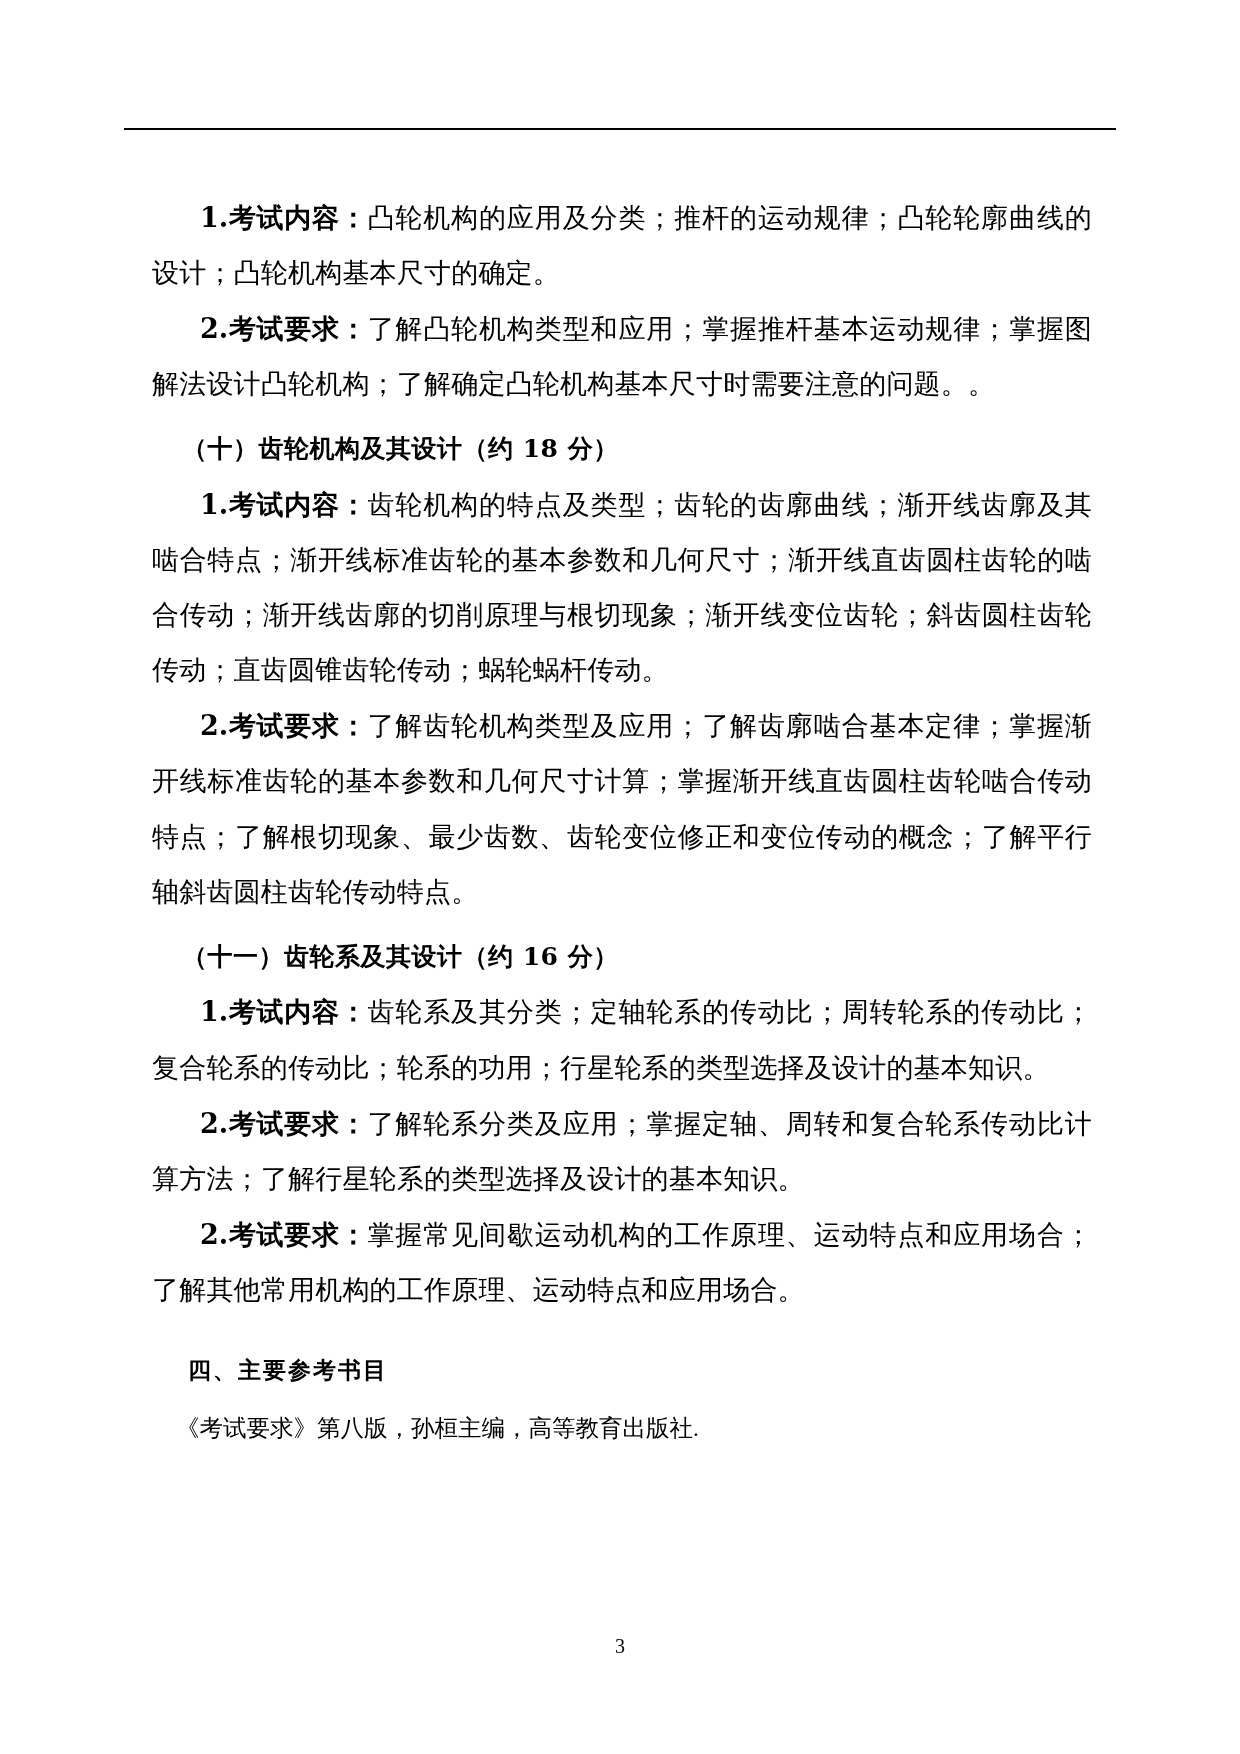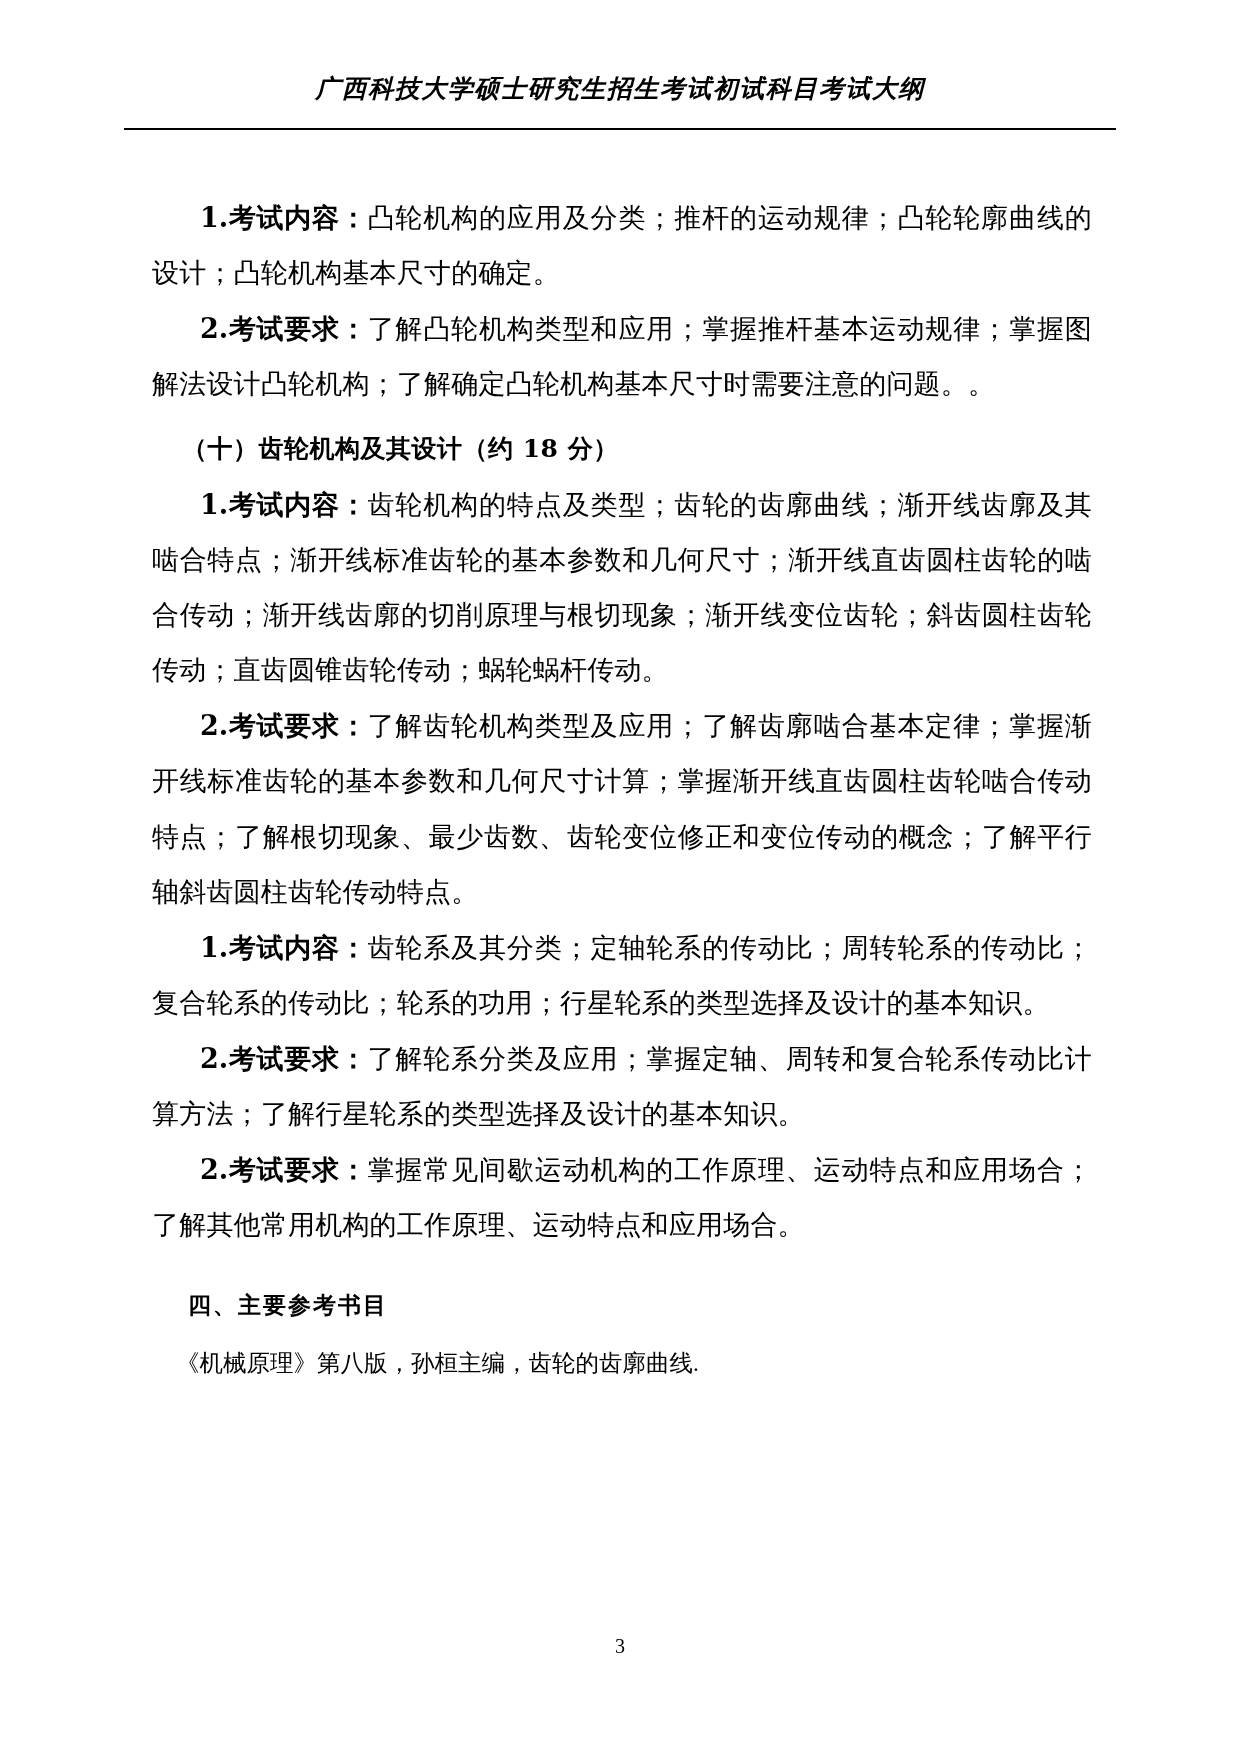--- a/index.html
+++ b/index.html
@@ -111,53 +111,51 @@
     text-align: center;
     font-family: "Liberation Serif", "DejaVu Serif", serif;
     font-size: 20px;
   }
 </style>
 </head>
 <body>
 
 <div class="page">
 
-  <div class="doc-header">
-    <div class="doc-header-title">广西科技大学硕士研究生招生考试初试科目考试大纲</div>
-  </div>
   <div class="header-rule"></div>
 
   <div class="content">
 
     <p class="para">
       <span class="lbl">1.考试内容：</span><span>凸轮机构的应用及分类；推杆的运动规律；凸轮轮廓曲线的设计；凸轮机构基本尺寸的确定。</span>
     </p>
     <p class="para">
       <span class="lbl">2.考试要求：</span><span>了解凸轮机构类型和应用；掌握推杆基本运动规律；掌握图解法设计凸轮机构；了解确定凸轮机构基本尺寸时需要注意的问题。。</span>
     </p>
 
     <h2 class="sec-heading">（十）齿轮机构及其设计（约 18 分）</h2>
     <p class="para">
       <span class="lbl">1.考试内容：</span><span>齿轮机构的特点及类型；齿轮的齿廓曲线；渐开线齿廓及其啮合特点；渐开线标准齿轮的基本参数和几何尺寸；渐开线直齿圆柱齿轮的啮合传动；渐开线齿廓的切削原理与根切现象；渐开线变位齿轮；斜齿圆柱齿轮传动；直齿圆锥齿轮传动；蜗轮蜗杆传动。</span>
     </p>
     <p class="para">
       <span class="lbl">2.考试要求：</span><span>了解齿轮机构类型及应用；了解齿廓啮合基本定律；掌握渐开线标准齿轮的基本参数和几何尺寸计算；掌握渐开线直齿圆柱齿轮啮合传动特点；了解根切现象、最少齿数、齿轮变位修正和变位传动的概念；了解平行轴斜齿圆柱齿轮传动特点。</span>
     </p>
 
+    <h2 class="sec-heading">（十一）齿轮系及其设计（约 16 分）</h2>
     <p class="para">
       <span class="lbl">1.考试内容：</span><span>齿轮系及其分类；定轴轮系的传动比；周转轮系的传动比；复合轮系的传动比；轮系的功用；行星轮系的类型选择及设计的基本知识。</span>
     </p>
     <p class="para">
       <span class="lbl">2.考试要求：</span><span>了解轮系分类及应用；掌握定轴、周转和复合轮系传动比计算方法；了解行星轮系的类型选择及设计的基本知识。</span>
     </p>
 
     <p class="para">
       <span class="lbl">2.考试要求：</span><span>掌握常见间歇运动机构的工作原理、运动特点和应用场合；了解其他常用机构的工作原理、运动特点和应用场合。</span>
     </p>
 
     <h1 class="major-heading">四、主要参考书目</h1>
-    <p class="ref-line">《机械原理》第八版，孙桓主编，齿轮的齿廓曲线.</p>
+    <p class="ref-line">《考试要求》第八版，孙桓主编，高等教育出版社.</p>
 
   </div>
 
   <div class="page-number">3</div>
 
 </div>
 
 </body></html>

